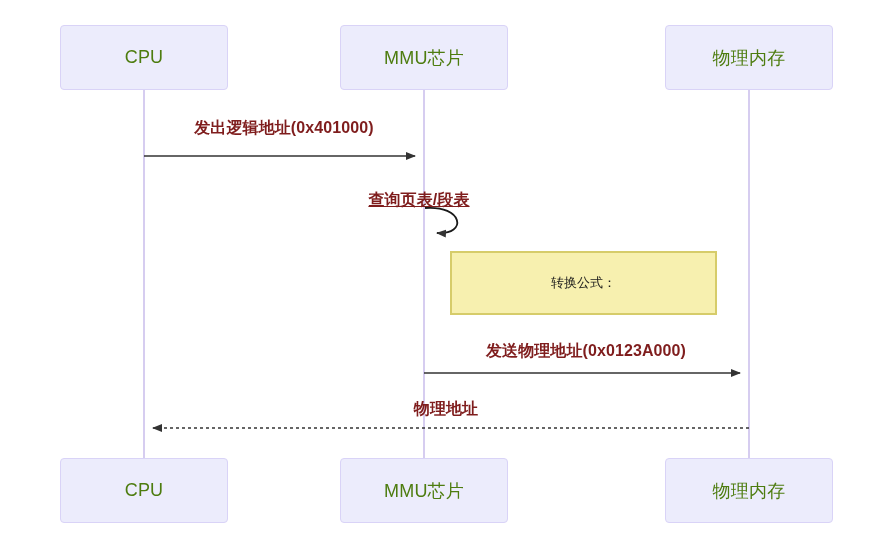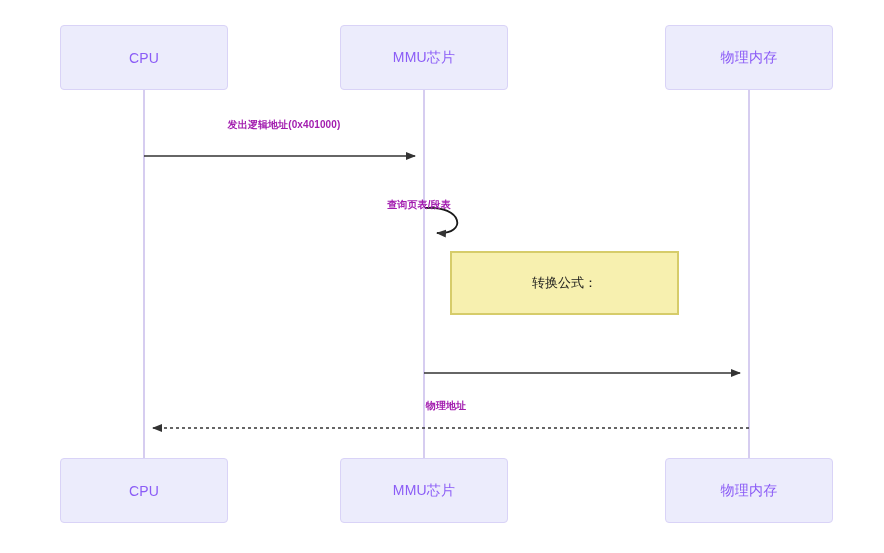--- a/index.html
+++ b/index.html
@@ -26,31 +26,31 @@
     position: absolute;
     box-sizing: border-box;
     background: #ececfc;
     border: 1px solid #d9d3f7;
     border-radius: 4px;
     display: flex;
     align-items: center;
     justify-content: center;
   }
   .actor-label {
-    font-size: 14px;
-    color: #8b5cf6;
+    font-size: 18px;
+    color: #4d7c0f;
     font-weight: 400;
     letter-spacing: 0.2px;
     white-space: nowrap;
   }
   .msg-label {
     position: absolute;
-    font-size: 10px;
+    font-size: 16px;
     font-weight: bold;
-    color: #a21caf;
+    color: #7f1d1d;
     white-space: nowrap;
     text-align: center;
     letter-spacing: 0.1px;
   }
   .note-box {
     position: absolute;
     box-sizing: border-box;
     background: #f7f0af;
     border: 2px solid #d6cc6a;
     display: flex;
@@ -117,20 +117,21 @@
     <line x1="144" y1="156" x2="415" y2="156" stroke="#333333" stroke-width="1.6" marker-end="url(#arrowRight)"></line>
 
     <path d="M425,208 C463,205 468,235 437,233" fill="none" stroke="#1a1a1a" stroke-width="1.8" marker-end="url(#arrowLeft)"></path>
 
     <line x1="424" y1="373" x2="740" y2="373" stroke="#333333" stroke-width="1.6" marker-end="url(#arrowRight)"></line>
 
     <line x1="749" y1="428" x2="153" y2="428" stroke="#333333" stroke-width="1.6" stroke-dasharray="3,3" marker-end="url(#arrowLeft)"></line>
   </svg>
 
   <div class="msg-label" style="left:284px; top:118px; transform:translateX(-50%);">发出逻辑地址(0x401000)</div>
-  <div class="msg-label" style="left:419px; top:198px; transform:translateX(-50%);">查询页表/段表</div>
+  <div class="msg-label" style="left:419px; top:190px; transform:translateX(-50%);text-decoration:underline;">查询页表/段表</div>
+  <div class="msg-label" style="left:586px; top:341px; transform:translateX(-50%);">发送物理地址(0x0123A000)</div>
   <div class="msg-label" style="left:446px; top:399px; transform:translateX(-50%);">物理地址</div>
 
-  <div class="note-box" style="left:450px; top:251px; width:229px; height:64px;">
+  <div class="note-box" style="left:450px; top:251px; width:267px; height:64px;">
     <div class="note-line">转换公式：</div>
   </div>
 
 </div>
 
 </body></html>

